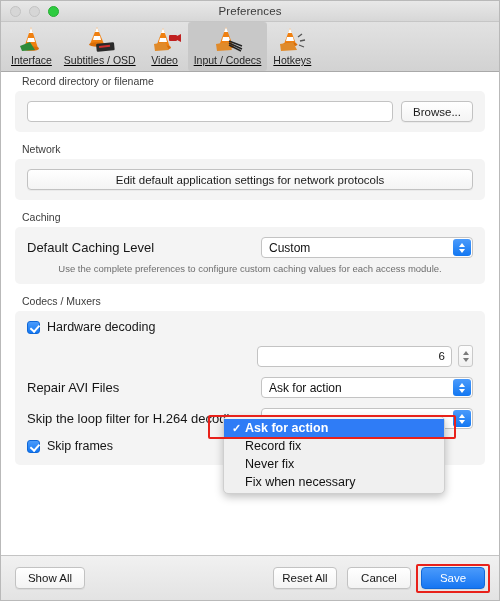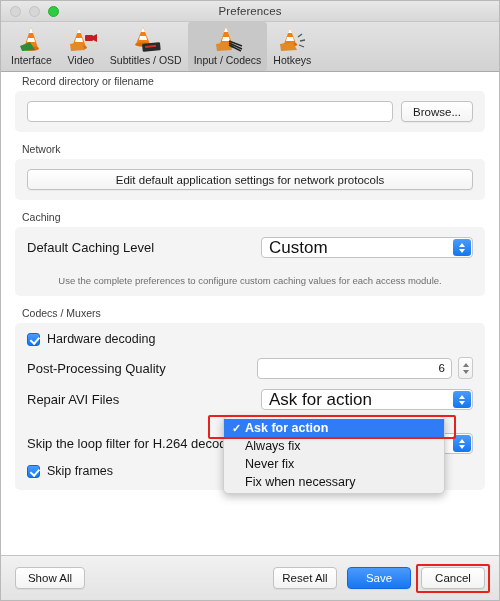--- a/index.html
+++ b/index.html
@@ -38,21 +38,21 @@
   
   .toolbar {
     height: 50px; flex: 0 0 50px;
     background: linear-gradient(#e2e2e2, #d2d2d2);
     border-bottom: 1px solid #a9a9a9;
     display: flex; align-items: stretch; padding-left: 4px;
   }
   .tb-item {
     display: flex; flex-direction: column; align-items: center;
     justify-content: flex-start; padding: 2px 6px 11px 6px;
-    cursor: default; position: relative;
+    cursor: default; position: relative; text-decoration: underline;
   }
   .tb-item.active { background: #c8c8c8; border-radius: 3px; }
   .tb-icon { width: 34px; height: 30px; position: relative; }
   .tb-label { font-size: 10.5px; color: #262626; line-height: 13px; white-space: nowrap; }
 
   
   .content {
     flex: 1 1 auto; background: #ffffff;
     padding: 3px 14px 0 14px; position: relative; overflow: hidden;
   }
@@ -79,28 +79,28 @@
     font-family: "Liberation Sans", sans-serif; cursor: default;
     display: inline-flex; align-items: center; justify-content: center;
     box-shadow: 0 1px 0 rgba(0,0,0,.04);
   }
   .btn.wide { width: 100%; }
   .browse { margin-left: 8px; min-width: 71px; }
 
   .field-label { font-size: 13px; color: #161616; }
   .hint {
     font-size: 9.5px; color: #6e6e6e; text-align: center;
-    margin-top: 17px; padding: 0 24px;
+    margin-top: 5px; padding: 0 24px;
   }
 
   
   .popupbtn {
     position: relative; height: 21px; border: 1px solid #c3c3c3;
     border-radius: 4px; background: #fff; display: flex;
-    align-items: center; padding: 0 26px 0 7px; font-size: 17px;
+    align-items: center; padding: 0 26px 0 7px; font-size: 12px;
     color: #111; cursor: default; overflow: hidden;
   }
   .popup-arrows {
     position: absolute; right: 1px; top: 1px; bottom: 1px; width: 18px;
     background: linear-gradient(#4b9bfb, #1277f2); border-radius: 3px;
     display: flex; flex-direction: column; align-items: center;
     justify-content: center; gap: 2px;
   }
   .chev { width: 0; height: 0; border-left: 3.5px solid transparent; border-right: 3.5px solid transparent; }
   .chev.up { border-bottom: 4px solid #fff; }
@@ -205,44 +205,44 @@
           <path d="M6 22 L16 18 L21 26 L8 27 Z" fill="#2e8b3a"></path>
         </svg>
       </div>
       <div class="tb-label">Interface</div>
     </div>
 
 
     <div class="tb-item">
       <div class="tb-icon">
         <svg width="34" height="30" viewBox="0 0 34 30">
+          <polygon points="14,3 21,20 7,20" fill="#f08010"></polygon>
+          <polygon points="14,3 16,8 12,8" fill="#fff"></polygon>
+          <polygon points="11,12 17,12 18,16 10,16" fill="#fff"></polygon>
+          <ellipse cx="14" cy="20.5" rx="8" ry="2.2" fill="#d96d08"></ellipse>
+          <rect x="13" y="20" width="18" height="8" rx="1.2" fill="#2a2a2a" transform="rotate(-6 13 20)"></rect>
+          <rect x="16" y="22" width="11" height="2" fill="#d03030" transform="rotate(-6 16 22)"></rect>
+        </svg>
+      </div>
+      <div class="tb-label">Subtitles / OSD</div>
+    </div>
+
+    <div class="tb-item">
+      <div class="tb-icon">
+        <svg width="34" height="30" viewBox="0 0 34 30">
           <polygon points="15,4 22,23 8,23" fill="#f08010"></polygon>
           <polygon points="15,4 17,9 13,9" fill="#fff"></polygon>
           <polygon points="12,14 18,14 19,18 11,18" fill="#fff"></polygon>
           <ellipse cx="15" cy="23.5" rx="8" ry="2.3" fill="#d96d08"></ellipse>
           <path d="M6 20 L17 18 L21 26 L7 27 Z" fill="#e08a2a"></path>
           <rect x="21" y="11" width="8" height="6" rx="1" fill="#c02020"></rect>
           <polygon points="29,12 33,10 33,18 29,16" fill="#c02020"></polygon>
         </svg>
       </div>
       <div class="tb-label">Video</div>
-    </div>
-
-    <div class="tb-item">
-      <div class="tb-icon">
-        <svg width="34" height="30" viewBox="0 0 34 30">
-          <polygon points="14,3 21,20 7,20" fill="#f08010"></polygon>
-          <polygon points="14,3 16,8 12,8" fill="#fff"></polygon>
-          <polygon points="11,12 17,12 18,16 10,16" fill="#fff"></polygon>
-          <ellipse cx="14" cy="20.5" rx="8" ry="2.2" fill="#d96d08"></ellipse>
-          <rect x="13" y="20" width="18" height="8" rx="1.2" fill="#2a2a2a" transform="rotate(-6 13 20)"></rect>
-          <rect x="16" y="22" width="11" height="2" fill="#d03030" transform="rotate(-6 16 22)"></rect>
-        </svg>
-      </div>
-      <div class="tb-label">Subtitles / OSD</div>
     </div>
 
     <div class="tb-item active">
       <div class="tb-icon">
         <svg width="34" height="30" viewBox="0 0 34 30">
           <polygon points="15,3 22,22 8,22" fill="#f08010"></polygon>
           <polygon points="15,3 17,8 13,8" fill="#fff"></polygon>
           <polygon points="12,13 18,13 19,17 11,17" fill="#fff"></polygon>
           <ellipse cx="15" cy="22.5" rx="8" ry="2.3" fill="#d96d08"></ellipse>
           <path d="M5 20 L17 18 L21 26 L6 27 Z" fill="#e08a2a"></path>
@@ -300,30 +300,29 @@
 
     <div class="section-label">Codecs / Muxers</div>
     <div class="group" style="padding:9px 12px 12px 12px">
 
       <div class="cb-row" style="margin-bottom:11px">
         <span class="cbox"></span>
         <span class="cb-label">Hardware decoding</span>
       </div>
 
       <div class="row" style="margin-bottom:10px">
-        <div class="field-label">Post-Processing Quality</div>
         <div style="flex:1 1 auto"></div>
         <input class="text" style="flex: 0 0 195px; text-align: right;" type="text" value="6">
         <span class="stepper">
           <i class="schev up"></i>
             <i class="schev dn"></i>
         </span>
       </div>
 
-      <div class="row" style="margin-bottom:23px">
+      <div class="row" style="margin-bottom:10px">
         <div class="field-label">Repair AVI Files</div>
         <div style="flex:1 1 auto"></div>
         <div class="popupbtn" style="width:212px">
           <span>Ask for action</span>
           <span class="popup-arrows">
             <i class="chev up"></i>
               <i class="chev dn"></i>
           </span>
         </div>
       </div>
@@ -346,37 +345,37 @@
       </div>
     </div>
 
     <div class="popup-list" style="left:222px; top:344px; width:222px;">
       <div class="popup-opt selected">
         <span class="tick">✓</span>
         <span>Ask for action</span>
       </div>
       <div class="popup-opt">
         <span class="tick"></span>
-        <span>Always fix</span>
+        <span>Record fix</span>
       </div>
       <div class="popup-opt">
         <span class="tick"></span>
         <span>Never fix</span>
       </div>
       <div class="popup-opt">
         <span class="tick"></span>
         <span>Fix when necessary</span>
       </div>
     </div>
 
     <div class="redbox" style="left:207px; top:343px; width:248px; height:24px;"></div>
   </div>
 
   <div class="bottombar">
     <button class="bbtn left">Show All</button>
     <div class="spacer"></div>
     <button class="bbtn">Reset All</button>
+    <button class="bbtn">Cancel</button>
     <button class="bbtn primary">Save</button>
-    <button class="bbtn">Cancel</button>
     <div class="redbox" style="right:9px; top:8px; width:74px; height:29px;"></div>
   </div>
 
 </div>
 
 </body></html>

